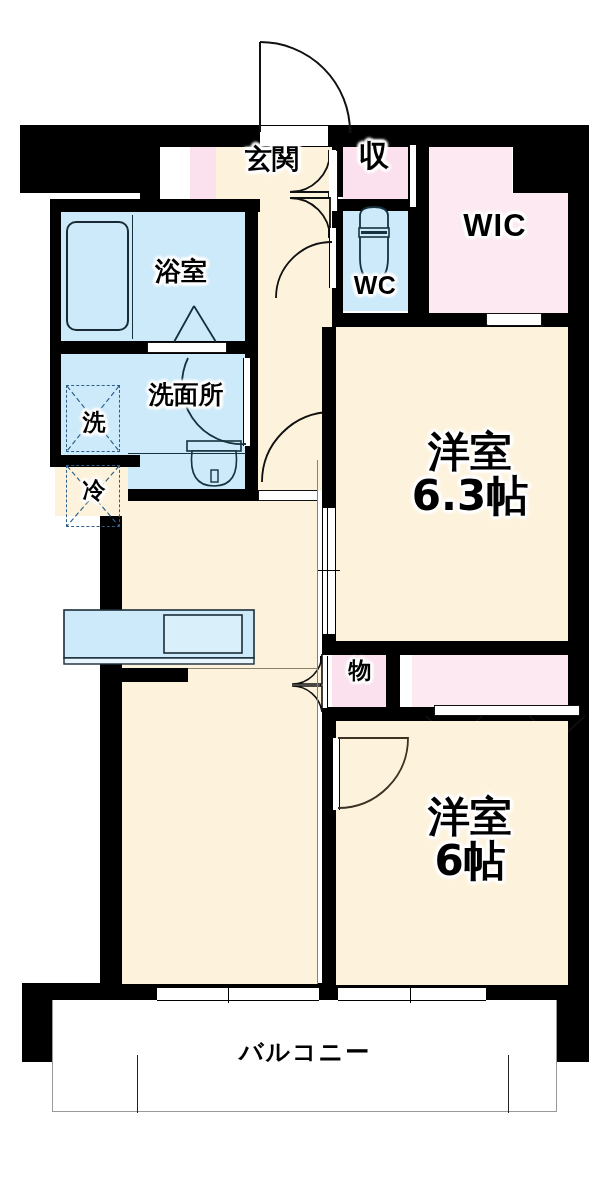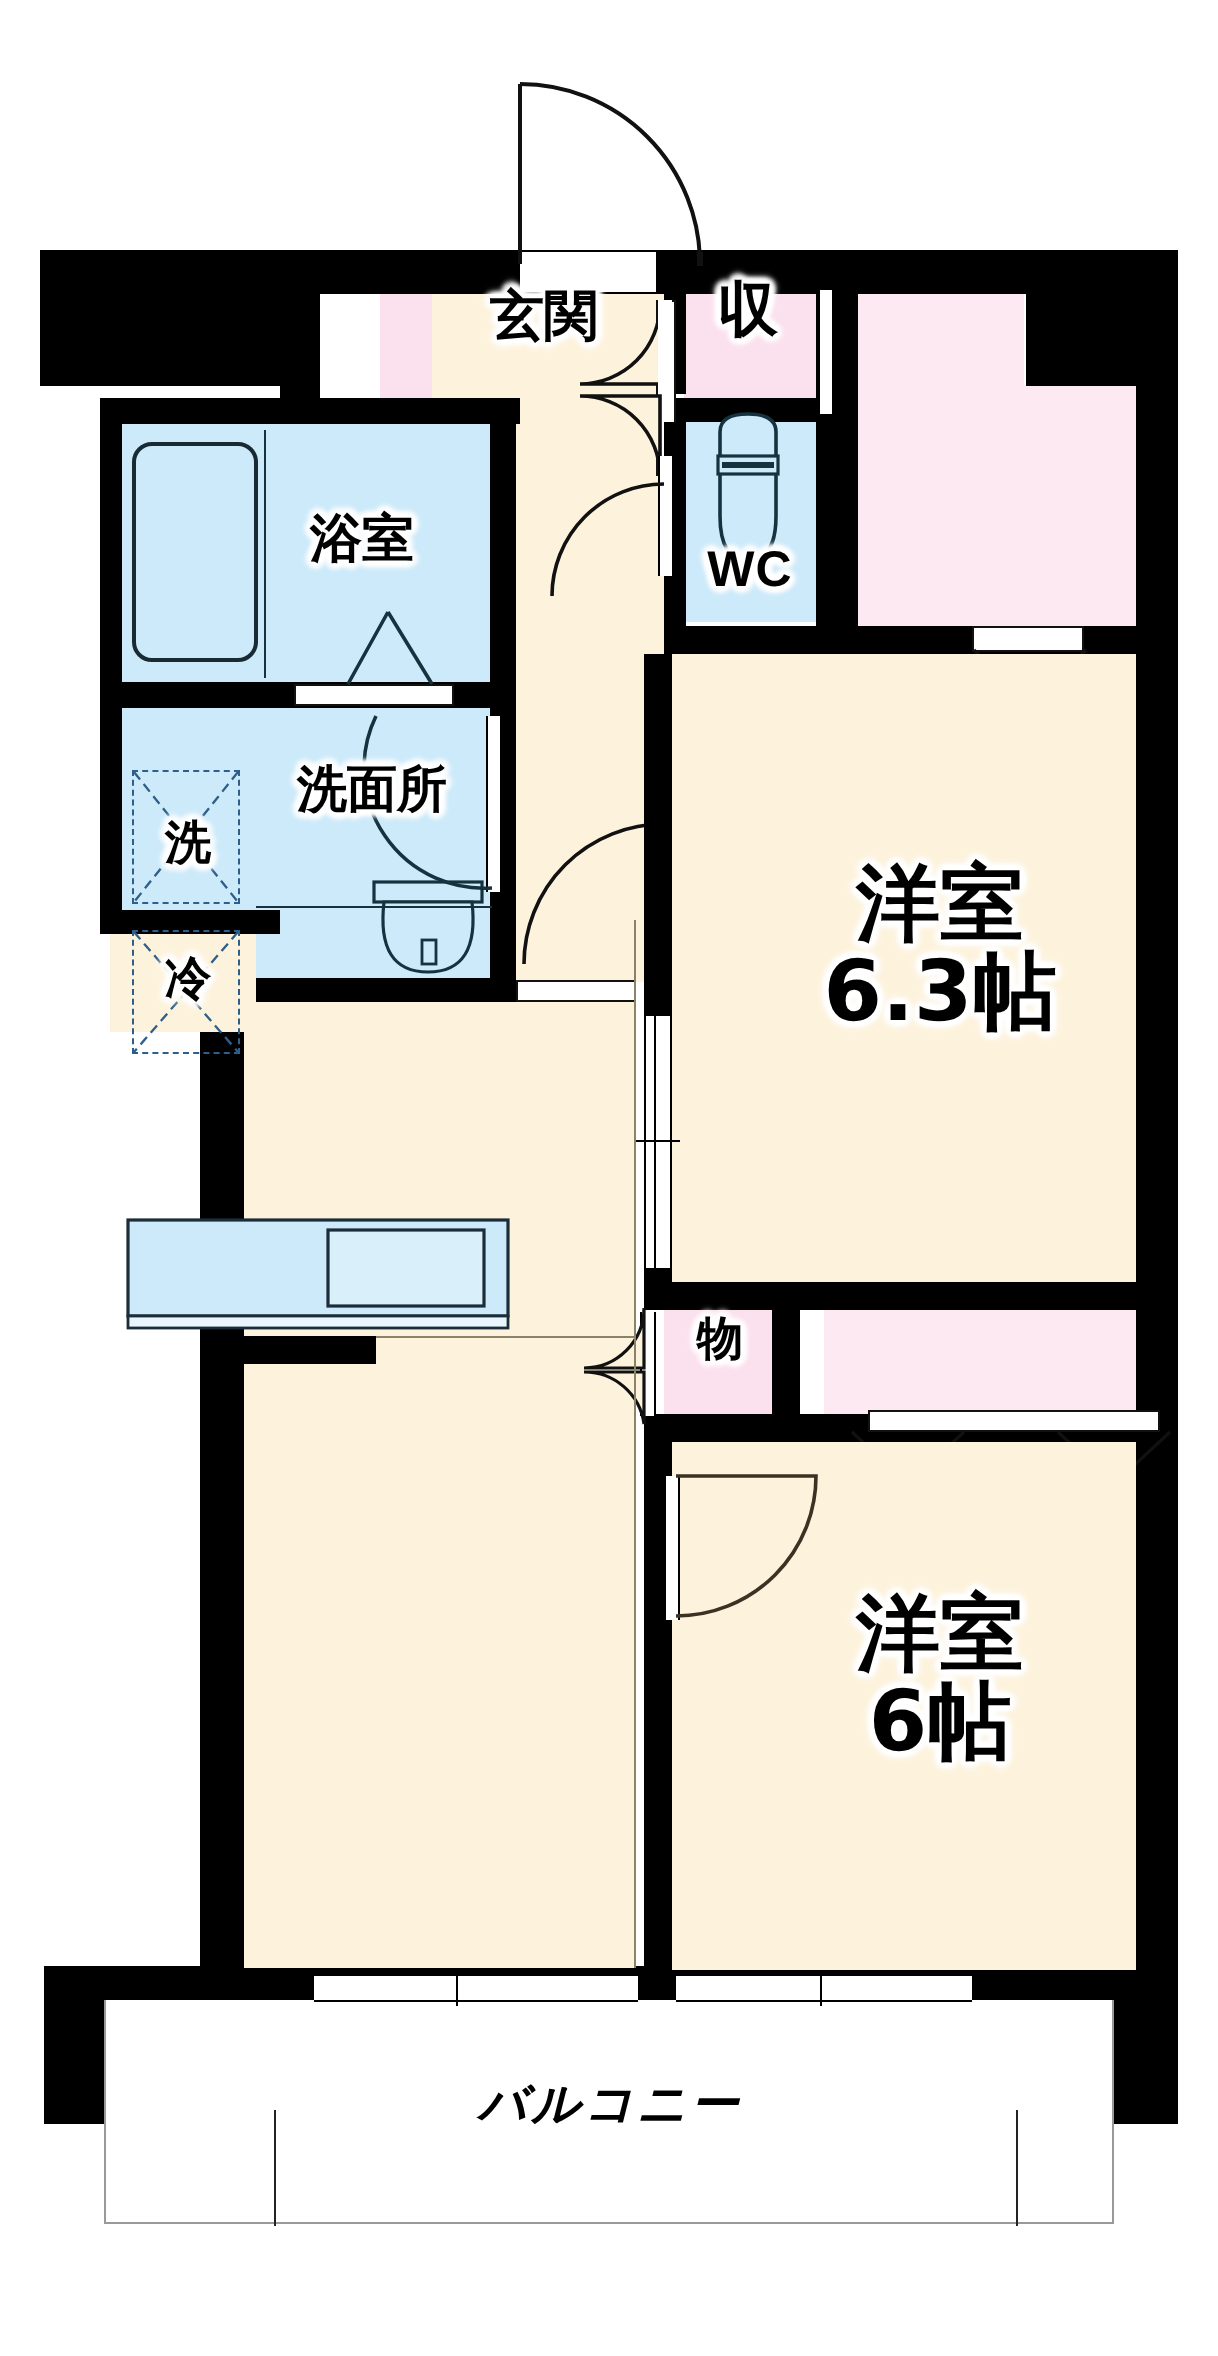--- a/index.html
+++ b/index.html
@@ -41,30 +41,30 @@
     font-weight: 700;
     pointer-events: none;
   }
   .lbl-jp { font-family: "DejaVu Sans", sans-serif; }
   .lbl-lat { font-family: "Liberation Sans", sans-serif; }
 
   .t-genkan { left: 222px; top: 145px; width: 100px; font-size: 27px; }
   .t-shu    { left: 348px; top: 140px; width: 52px;  font-size: 30px; }
   .t-wic    { left: 432px; top: 210px; width: 126px; font-size: 31px; letter-spacing: 1px;}
   .t-wc     { left: 340px; top: 272px; width: 70px;  font-size: 25px; letter-spacing: 0.5px;}
-  .t-yoku   { left: 132px; top: 258px; width: 98px;  font-size: 26px; font-family: Liberation Mono, monospace; }
+  .t-yoku   { left: 132px; top: 258px; width: 98px;  font-size: 26px; }
   .t-senmen { left: 126px; top: 382px; width: 120px; font-size: 25px; }
   .t-sen    { left: 72px;  top: 410px; width: 44px;  font-size: 23px; }
   .t-rei    { left: 72px;  top: 478px; width: 44px;  font-size: 23px; }
   .t-mono   { left: 338px; top: 658px; width: 44px;  font-size: 23px; }
   .t-cl     { left: 440px; top: 655px; width: 100px; font-size: 30px; letter-spacing: 1px;}
   .t-yo63   { left: 378px; top: 430px; width: 184px; font-size: 42px; }
   .t-yo6    { left: 378px; top: 795px; width: 184px; font-size: 42px; }
   .t-ldk    { left: 98px;  top: 790px; width: 200px; font-size: 42px; }
-  .t-balcony{ left: 170px; top: 1040px; width: 270px; font-size: 24px; letter-spacing: 2px; font-style: italic;}
+  .t-balcony{ left: 170px; top: 1040px; width: 270px; font-size: 24px; letter-spacing: 2px;}
 
   
   .fx { border: 2px solid #1a2a33; }
   .fx-round { border-radius: 10px; }
 
   
   .dash { border: 1.5px dashed #2d5f8a; }
   .dash svg { display:block; width:100%; height:100%; }
 
   
@@ -297,20 +297,21 @@
   <div class="abs win" style="left:157px; top:987px; width:162px; height:14px;"></div>
   <div class="abs" style="left:228px; top:985px; width:0; height:18px; border-left:1.5px solid #000;"></div>
   <div class="abs win" style="left:338px; top:987px; width:148px; height:14px;"></div>
   <div class="abs" style="left:410px; top:985px; width:0; height:18px; border-left:1.5px solid #000;"></div>
 
   <div class="abs win-v" style="left:46px; top:215px; width:10px; height:0px;"></div>
   <div class="abs fl-white" style="left:329px; top:150px; width:7px; height:46px;"></div>
 
   <div class="lbl lbl-jp t-genkan">玄関</div>
   <div class="lbl lbl-jp t-shu">収</div>
+  <div class="lbl lbl-lat t-wic">WIC</div>
   <div class="lbl lbl-lat t-wc">WC</div>
   <div class="lbl lbl-jp t-yoku">浴室</div>
   <div class="lbl lbl-jp t-senmen">洗面所</div>
   <div class="lbl lbl-jp t-sen">洗</div>
   <div class="lbl lbl-jp t-rei">冷</div>
   <div class="lbl lbl-jp t-mono">物</div>
   <div class="lbl lbl-jp t-yo63">洋室
 6.3帖</div>
   <div class="lbl lbl-jp t-yo6">洋室
 6帖</div>

